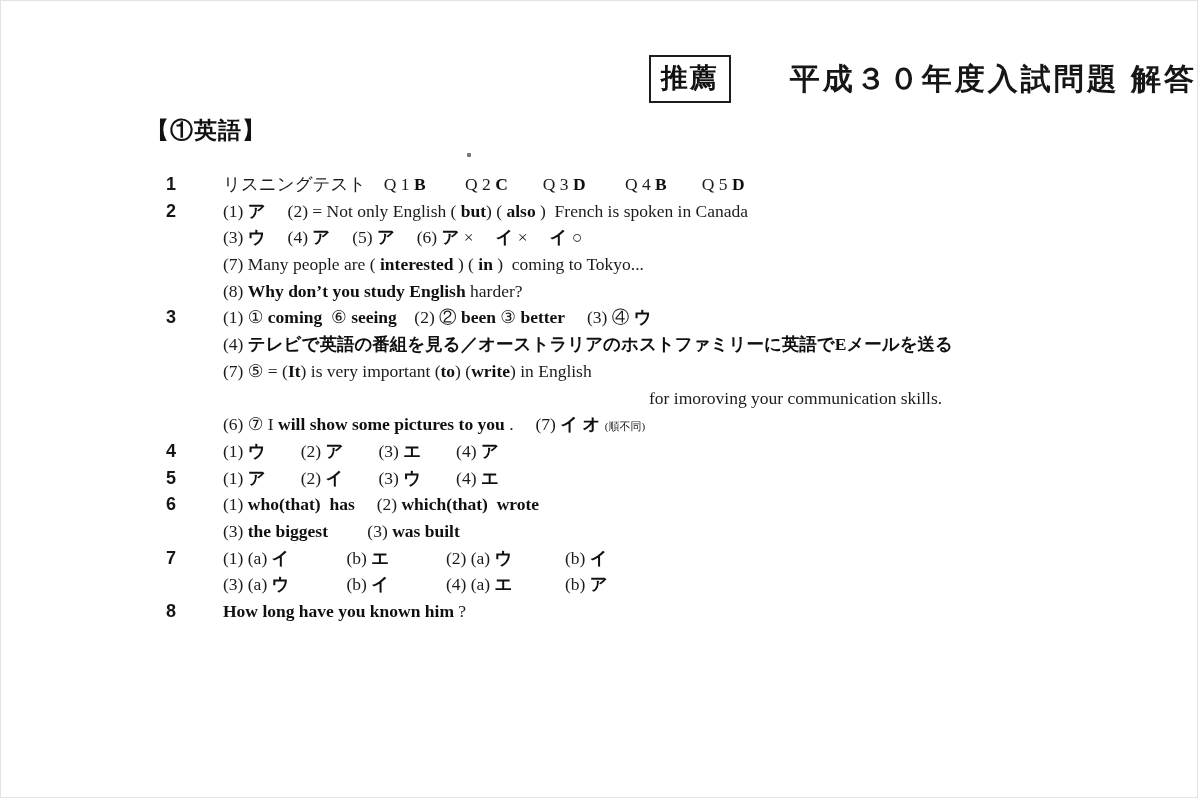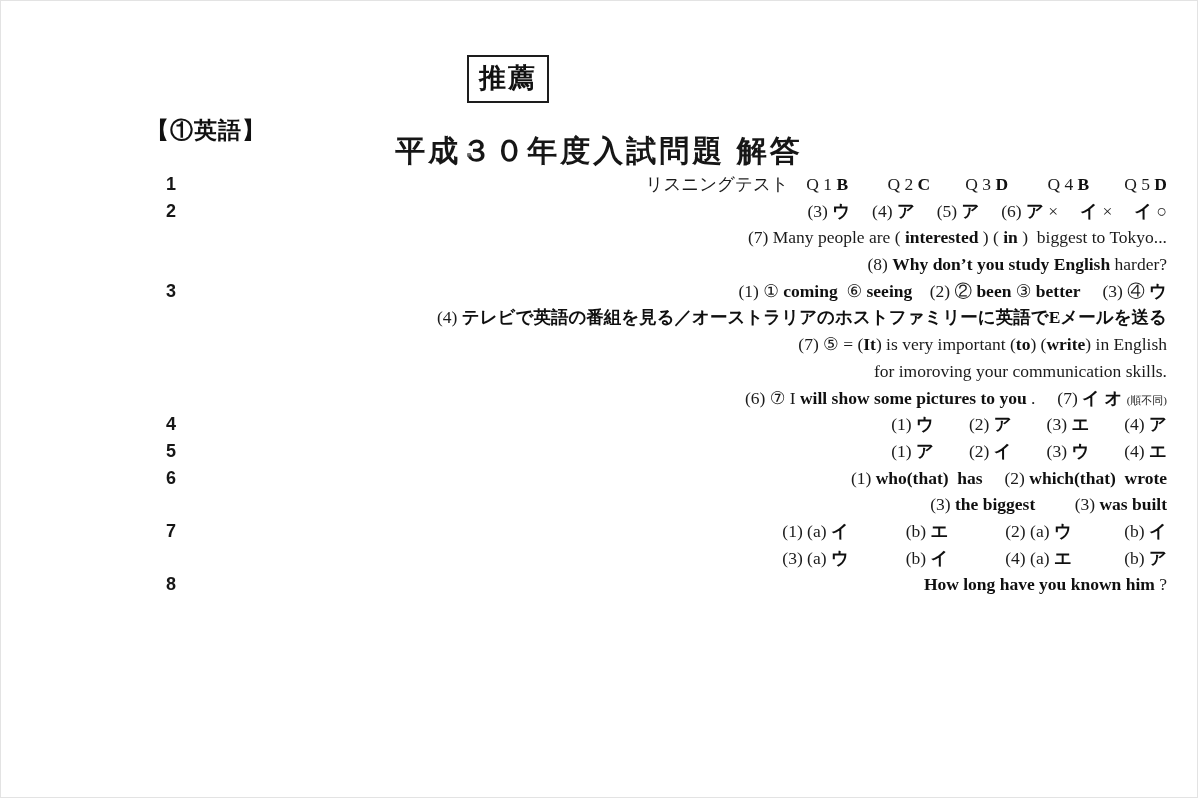--- a/index.html
+++ b/index.html
@@ -15,23 +15,22 @@
     width:1198px;height:798px;
     border:1px solid #e3e3e3;
     box-sizing:border-box;
     position:relative;
     background:#fff;
   }
   
   .header{
     position:absolute;
     top:54px;left:0;width:100%;
-    display:flex;justify-content:space-between;align-items:center;
-    gap:28px;
-    flex-direction:column;
+    display:flex;justify-content:flex-end;align-items:center;
+    gap:59px;
   }
   .badge{
     border:2.5px solid #1d1d1d;
     padding:3px 10px 5px 10px;
     font-family:"Liberation Sans", sans-serif;
     font-weight:700;font-size:27px;letter-spacing:2px;
     color:#111;
     margin-left:-182px; 
   }
   .doc-title{
@@ -55,21 +54,20 @@
     width:57px;flex:0 0 57px;
     font-family:"Liberation Sans", sans-serif;
     font-weight:700;font-size:18px;color:#161616;
     line-height:26.7px;
   }
   .row-body{flex:1 1 auto;}
   .line{
     height:26.7px;line-height:26.7px;
     font-size:17.5px;white-space:pre;
     color:#1b1b1b;
-    text-align:right;
   }
   .seg{white-space:pre;}
   .seg.b{font-weight:700;color:#101010;}
   .seg.sm{font-size:11px;}
   
   .speck{
     position:absolute;left:466px;top:152px;
     width:4px;height:4px;background:#555;opacity:.8;border-radius:1px;
   }
 </style>
@@ -90,22 +88,23 @@
   <div class="rows">
       <div class="row">
         <div class="row-num">1</div>
         <div class="row-body">
           <div class="line"><span class="seg">リスニングテスト　Q 1 </span><span class="seg b">B</span><span class="seg">　　 Q 2 </span><span class="seg b">C</span><span class="seg">　　Q 3 </span><span class="seg b">D</span><span class="seg">　　 Q 4 </span><span class="seg b">B</span><span class="seg">　　Q 5 </span><span class="seg b">D</span></div>
         </div>
       </div>
       <div class="row">
         <div class="row-num">2</div>
         <div class="row-body">
+          <div class="line"><span class="seg">(1) </span><span class="seg b">ア</span><span class="seg">　 (2) = Not only English ( </span><span class="seg b">but</span><span class="seg">) ( </span><span class="seg b">also</span><span class="seg"> )  French is spoken in Canada</span></div>
           <div class="line"><span class="seg">(3) </span><span class="seg b">ウ</span><span class="seg">　 (4) </span><span class="seg b">ア</span><span class="seg">　 (5) </span><span class="seg b">ア</span><span class="seg">　 (6) </span><span class="seg b">ア</span><span class="seg"> ×　 </span><span class="seg b">イ</span><span class="seg"> ×　 </span><span class="seg b">イ</span><span class="seg"> ○</span></div>
-          <div class="line"><span class="seg">(7) Many people are ( </span><span class="seg b">interested</span><span class="seg"> ) ( </span><span class="seg b">in</span><span class="seg"> )  biggest to Tokyo...</span></div>
+          <div class="line"><span class="seg">(7) Many people are ( </span><span class="seg b">interested</span><span class="seg"> ) ( </span><span class="seg b">in</span><span class="seg"> )  coming to Tokyo...</span></div>
           <div class="line"><span class="seg">(8) </span><span class="seg b">Why don’t you study English</span><span class="seg"> harder?</span></div>
         </div>
       </div>
       <div class="row">
         <div class="row-num">3</div>
         <div class="row-body">
           <div class="line"><span class="seg">(1) ① </span><span class="seg b">coming</span><span class="seg">  ⑥ </span><span class="seg b">seeing</span><span class="seg">　(2) ② </span><span class="seg b">been</span><span class="seg"> ③ </span><span class="seg b">better</span><span class="seg">　 (3) ④ </span><span class="seg b">ウ</span></div>
           <div class="line"><span class="seg">(4) </span><span class="seg b">テレビで英語の番組を見る／オーストラリアのホストファミリーに英語でEメールを送る</span></div>
           <div class="line"><span class="seg">(7) ⑤ = (</span><span class="seg b">It</span><span class="seg">) is very important (</span><span class="seg b">to</span><span class="seg">) (</span><span class="seg b">write</span><span class="seg">) in English</span></div>
           <div class="line" style="padding-left: 426px;"><span class="seg">for imoroving your communication skills.</span></div>

